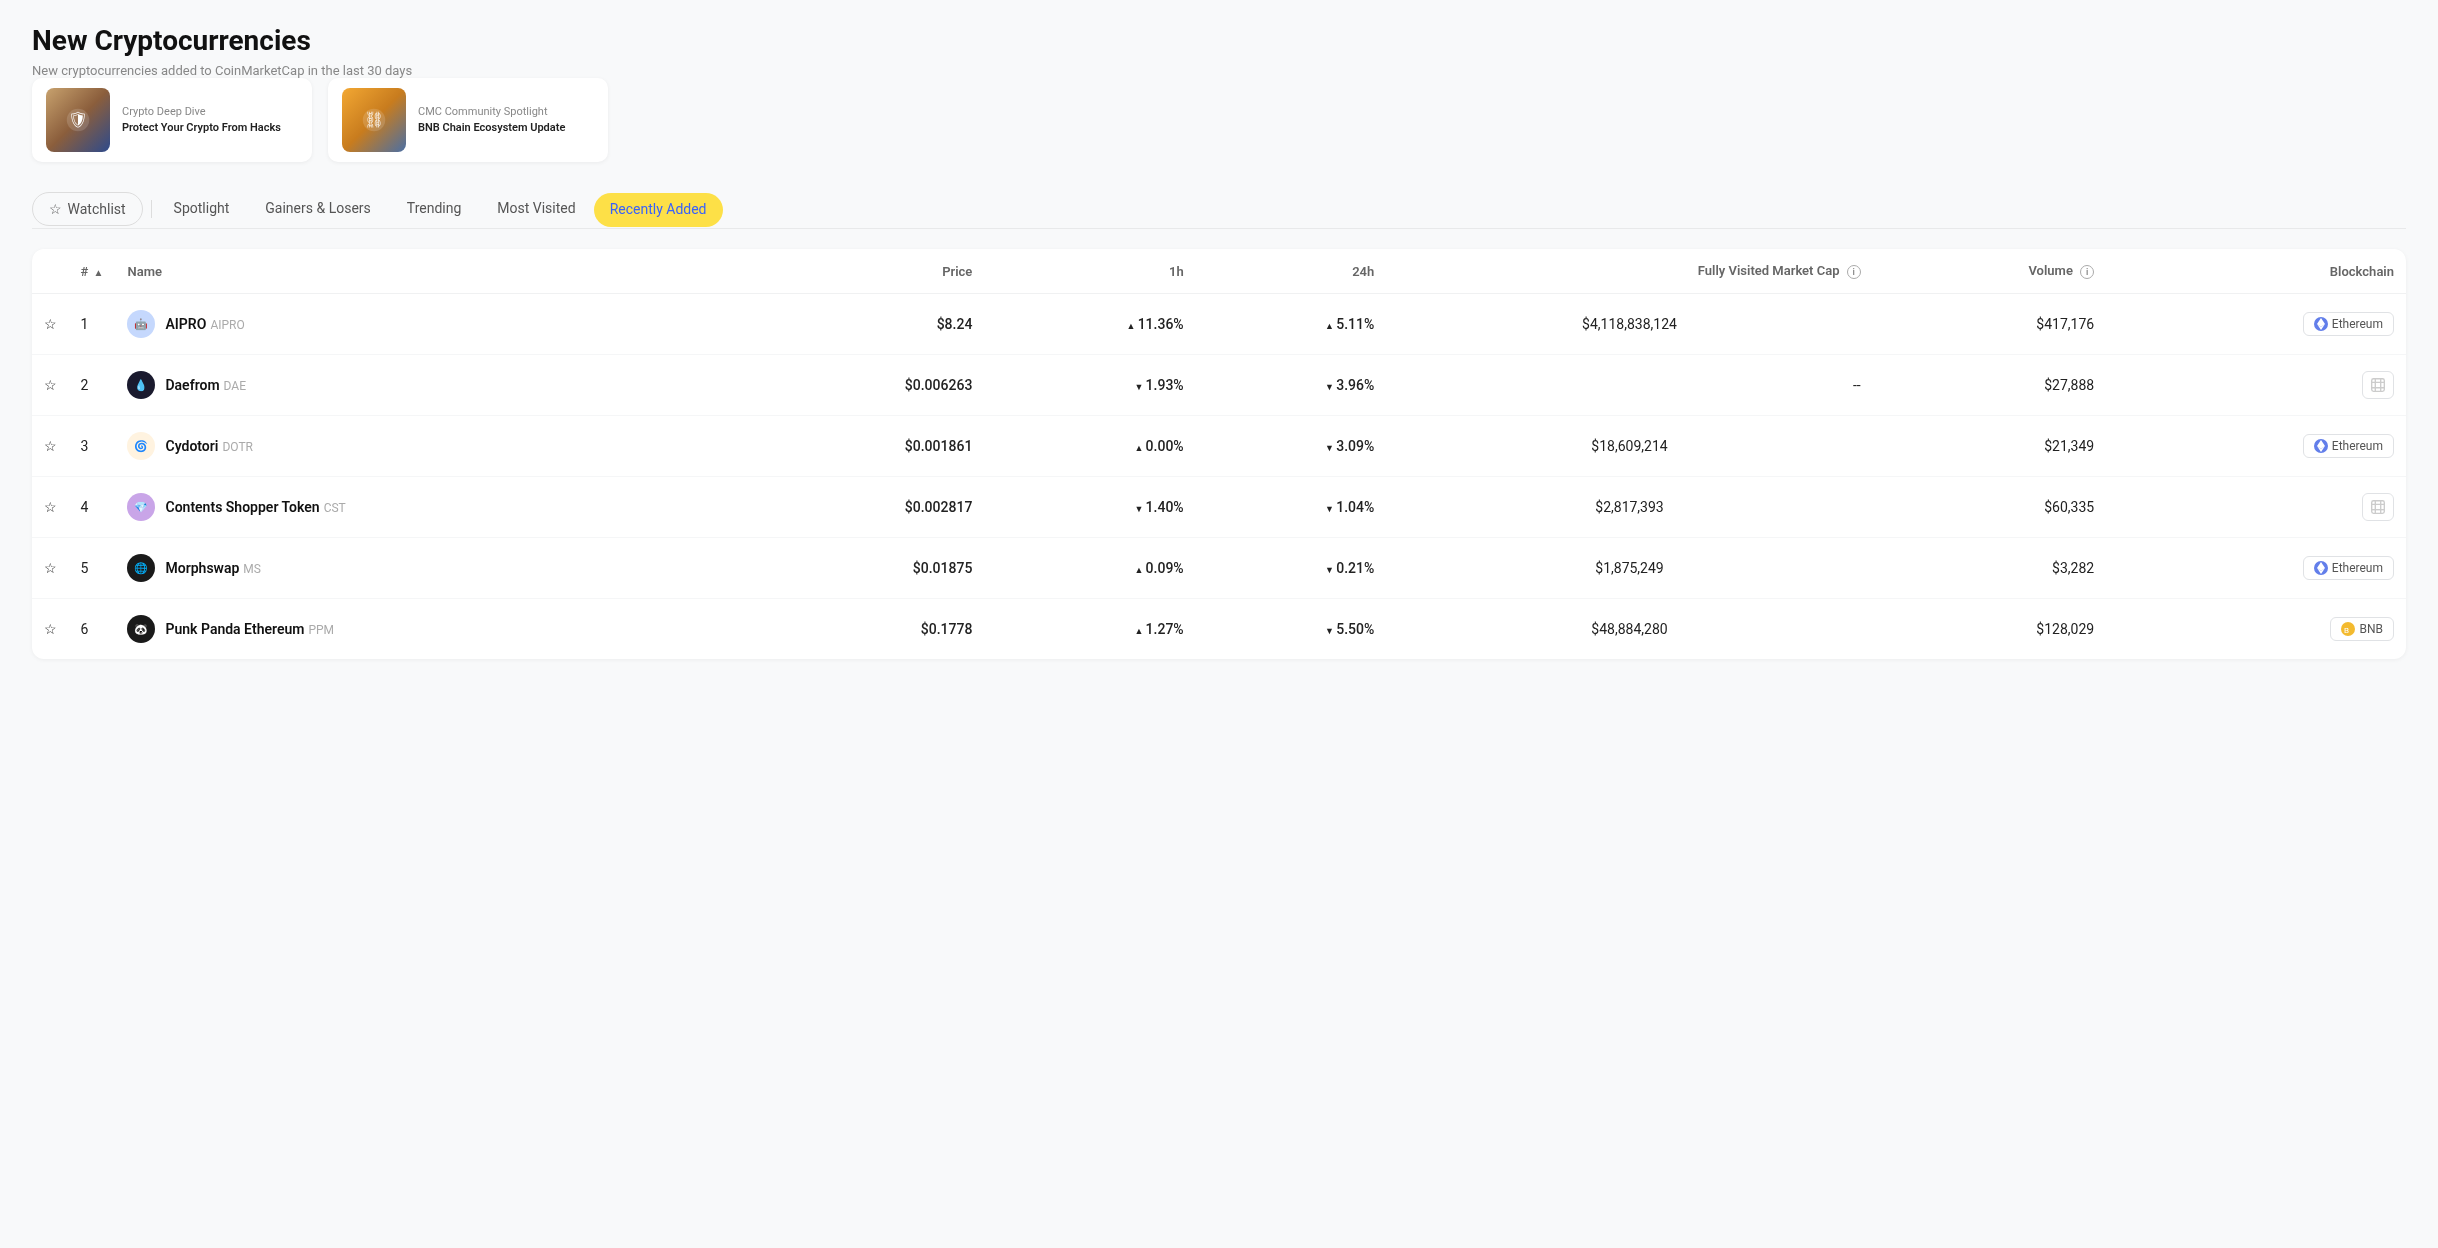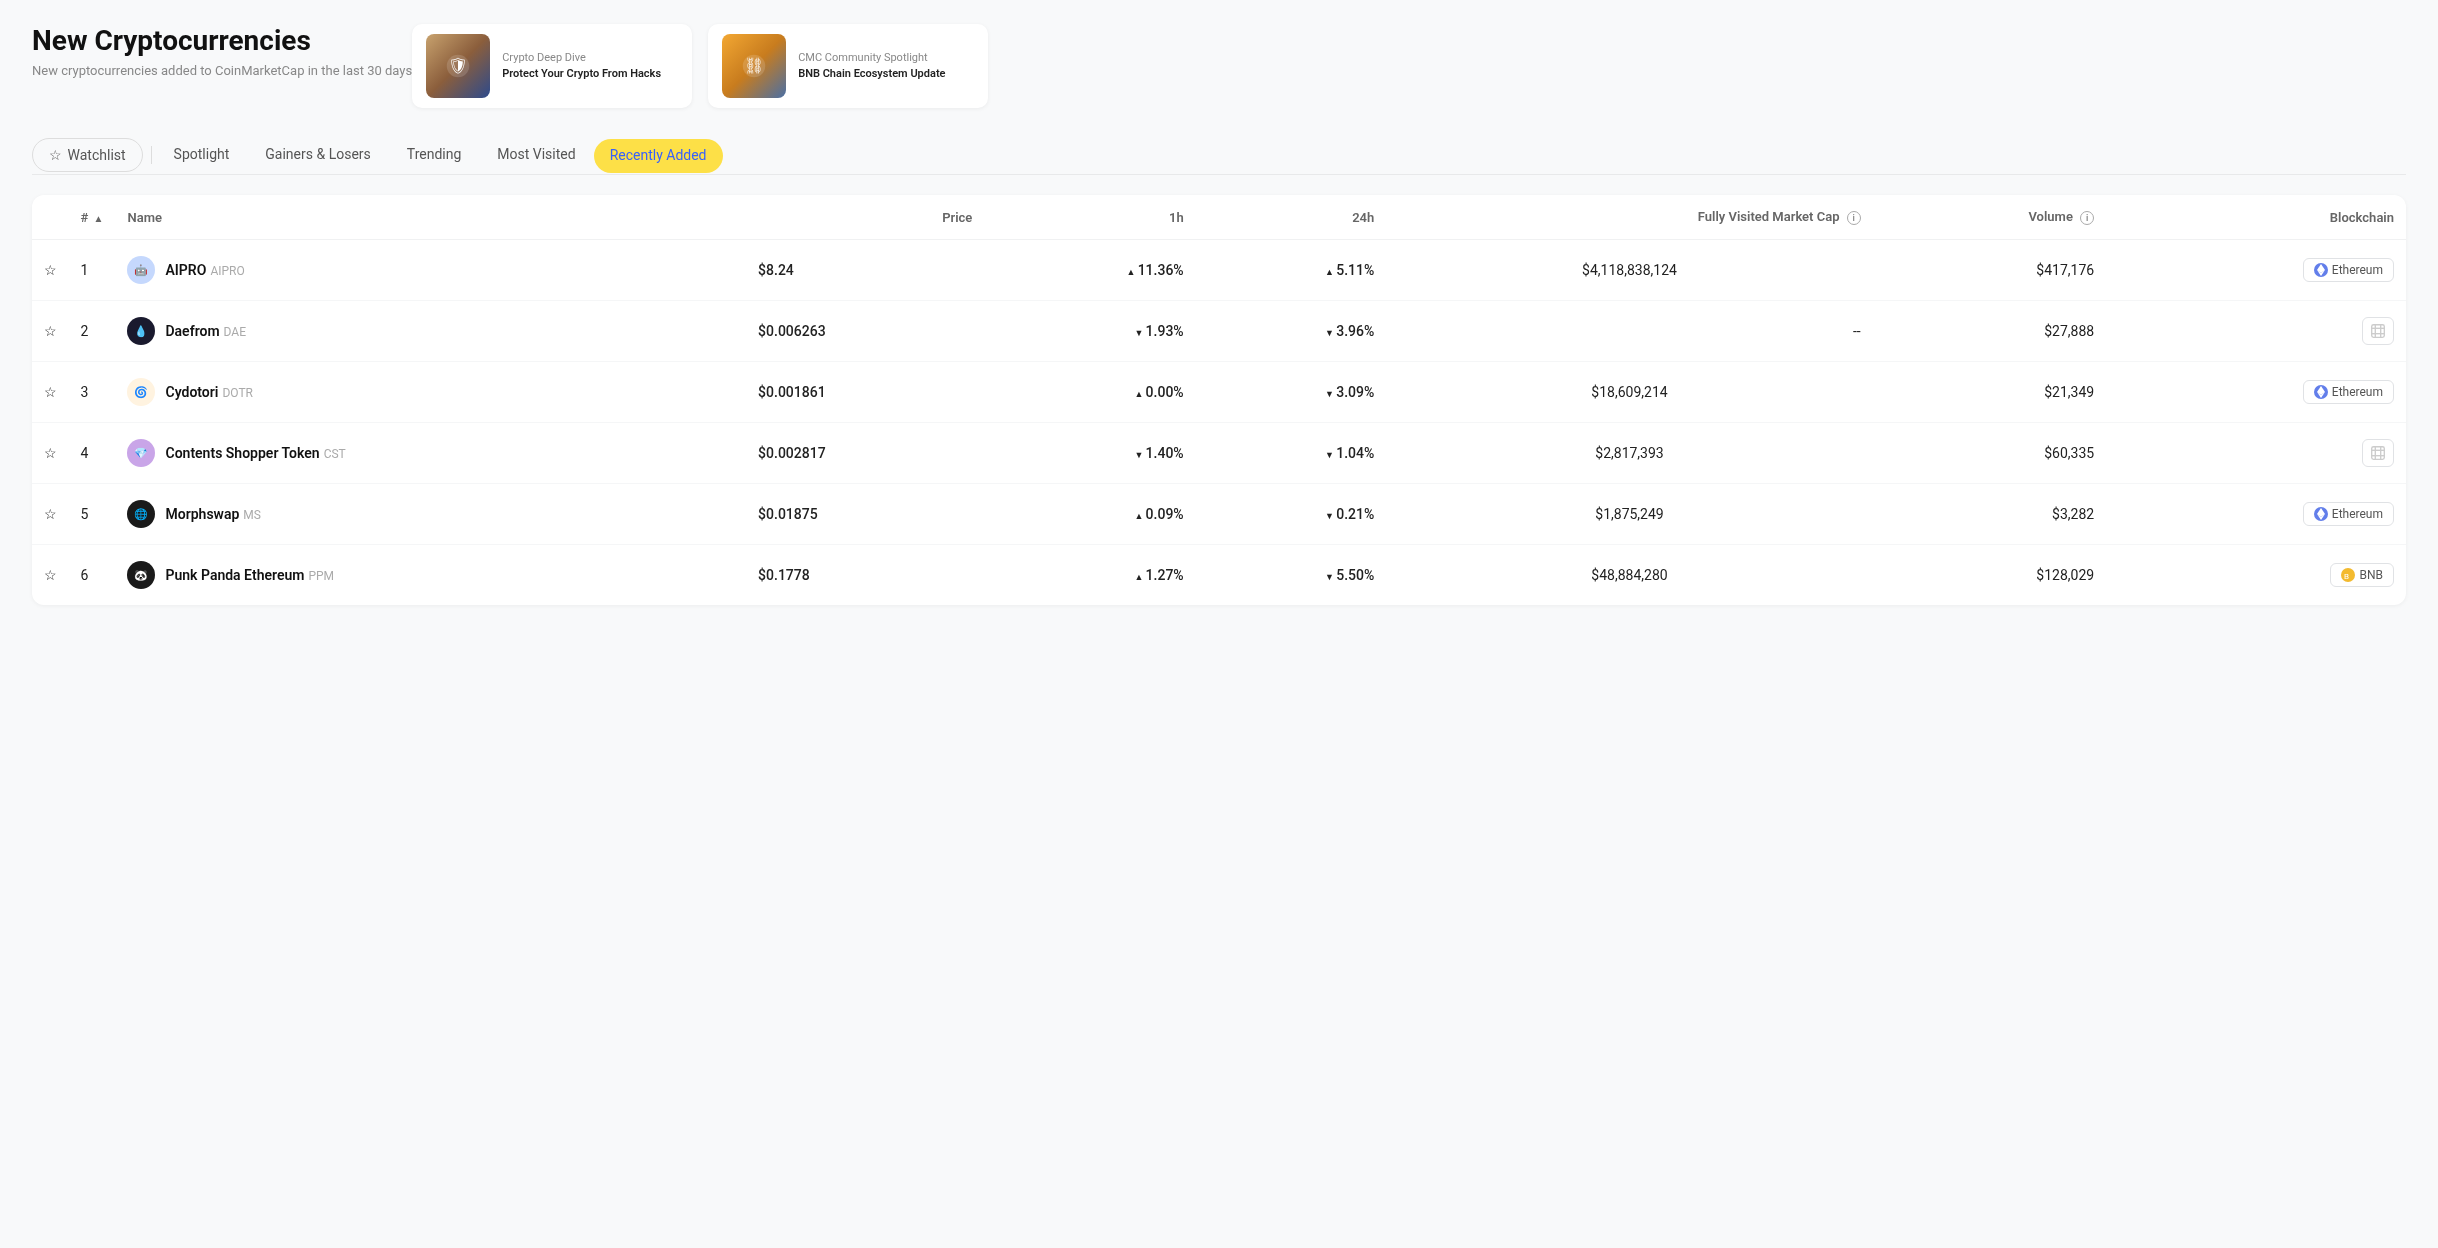--- a/index.html
+++ b/index.html
@@ -6,21 +6,23 @@
     body {
       font-family: -apple-system, BlinkMacSystemFont, 'Segoe UI', Roboto, sans-serif;
       background: #f8f9fa;
       color: #222;
       padding: 24px 32px;
     }
 
     .header-section {
       display: flex;
       align-items: flex-start;
+      justify-content: space-between;
       margin-bottom: 28px;
+      flex-direction: column;
     }
 
     .page-title {
       font-size: 28px;
       font-weight: 700;
       color: #111;
       margin-bottom: 6px;
     }
 
     .page-subtitle {
@@ -218,21 +220,21 @@
       color: #111;
     }
 
     .coin-symbol {
       font-size: 12px;
       color: #aaa;
       margin-left: 4px;
     }
 
     .price-cell {
-      text-align: left;
+      text-align: right;
       font-size: 14px;
       font-weight: 500;
     }
 
     .change-cell {
       text-align: right;
       font-size: 14px;
       font-weight: 500;
     }
 

